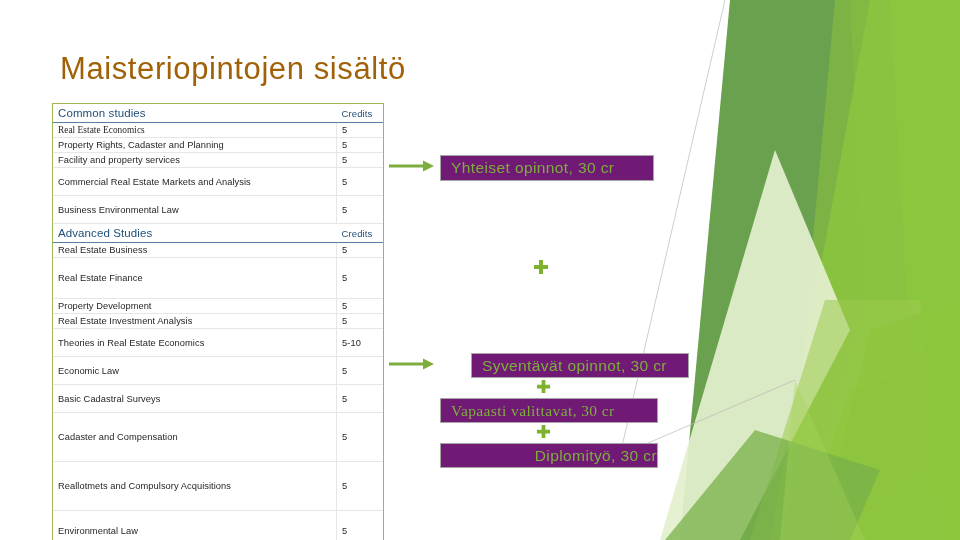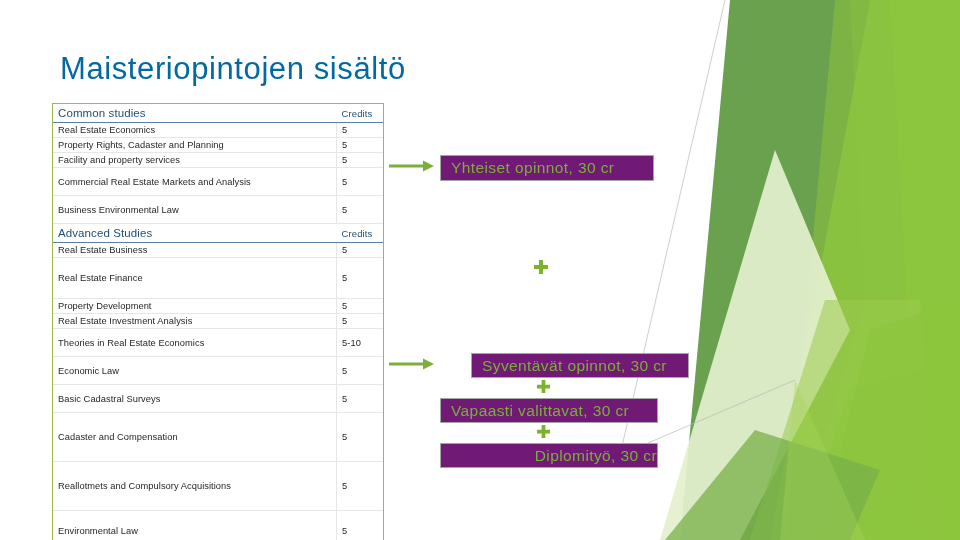--- a/index.html
+++ b/index.html
@@ -35,21 +35,21 @@
   }
   #bg-decoration svg { display: block; }
 
   
   #page-title {
     position: absolute;
     left: 60px;
     top: 50px;
     font-size: 31px;
     line-height: 38px;
-    color: #0369a1;
+    color: #a16207;
     letter-spacing: 0.6px;
     white-space: nowrap;
   }
 
   
   #course-table {
     position: absolute;
     left: 52px;
     top: 103px;
     width: 332px;
@@ -102,21 +102,21 @@
     font-size: 15.5px;
     line-height: 1;
     display: flex;
     align-items: center;
     padding-left: 10px;
     letter-spacing: 0.4px;
     white-space: nowrap;
   }
   #box-common   { left: 440px; top: 155px; width: 214px; height: 26px; }
   #box-advanced { left: 440px; top: 353px; width: 218px; height: 25px; margin-left: 31px; }
-  #box-elective { left: 440px; top: 398px; width: 218px; height: 25px; }
+  #box-elective { left: 440px; top: 398px; width: 218px; height: 25px; font-family: Liberation Serif, serif; }
   #box-thesis   { left: 440px; top: 443px; width: 218px; height: 25px; justify-content: flex-end; }
 
   
   .flow-arrow {
     position: absolute;
     pointer-events: none;
   }
   #arrow-common   { left: 389px; top: 159px; }
   #arrow-advanced { left: 389px; top: 357px; }
 
@@ -158,21 +158,21 @@
       <colgroup>
           <col class="col-name">
           <col class="col-cred">
         </colgroup>
       <tbody id="table-body">
           <tr class="hdr">
             <th class="col-name">Common studies</th>
             <th class="col-cred">Credits</th>
           </tr>
           <tr class="row">
-            <td class="col-name" style="height: 14px;">Real Estate Economics</td>
+            <td class="col-name" style="height: 14px; font-family: Liberation Serif, serif;">Real Estate Economics</td>
             <td class="col-cred">5</td>
           </tr>
           <tr class="row">
             <td class="col-name" style="height: 14px;">Property Rights, Cadaster and Planning</td>
             <td class="col-cred">5</td>
           </tr>
           <tr class="row">
             <td class="col-name" style="height: 14px;">Facility and property services</td>
             <td class="col-cred">5</td>
           </tr>

